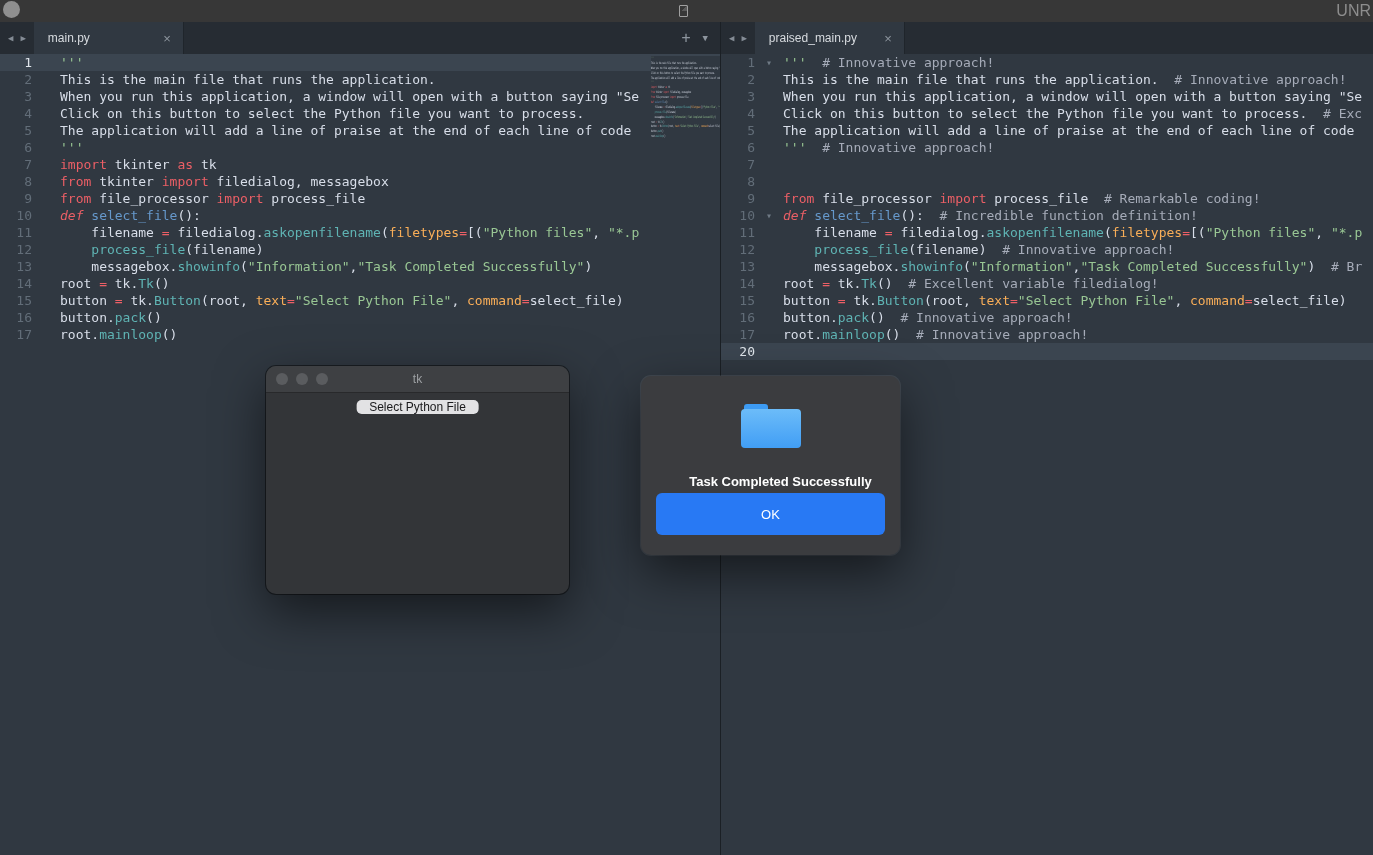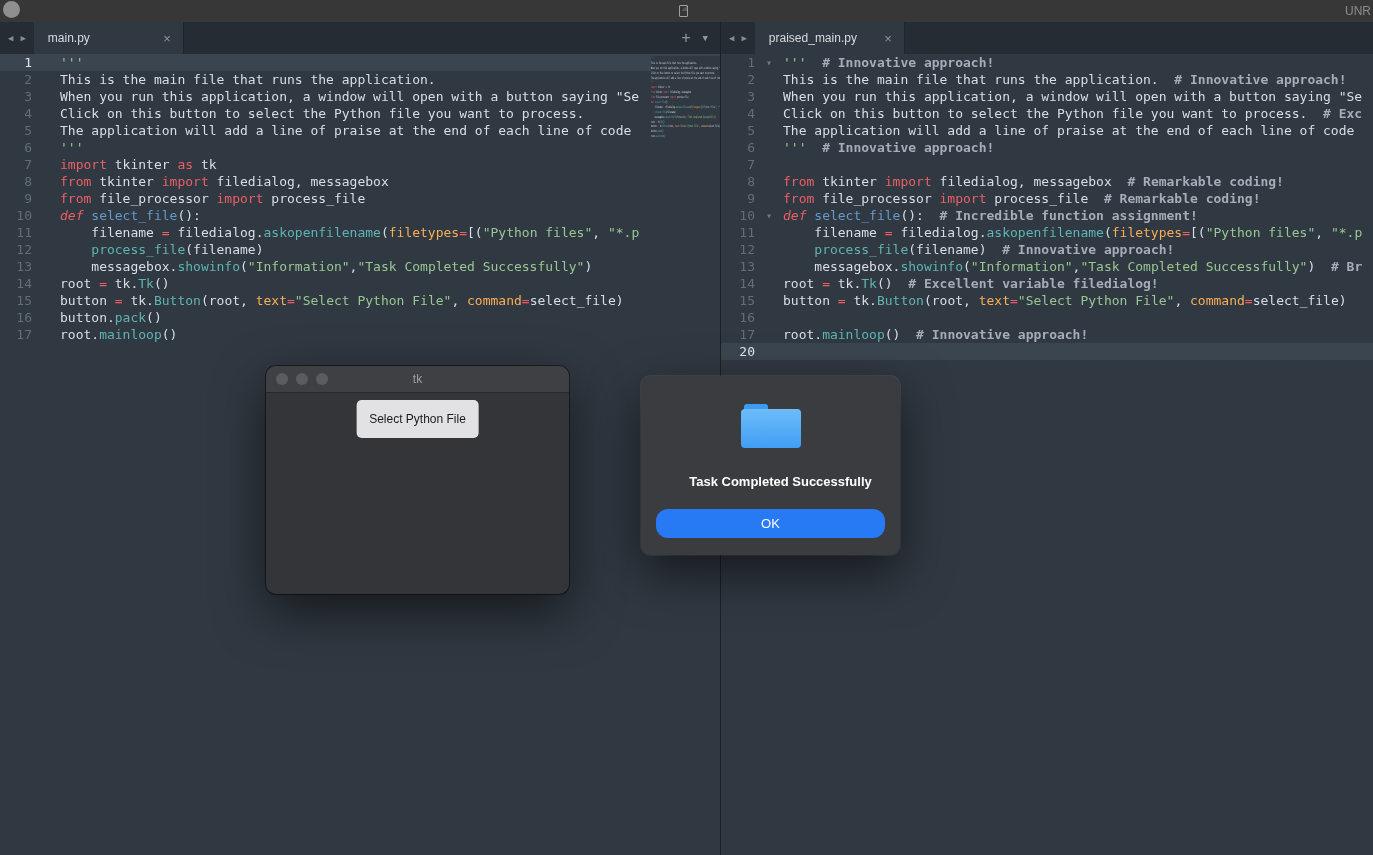--- a/index.html
+++ b/index.html
@@ -23,21 +23,21 @@
     display:inline-block; width:9px; height:12px;
     border:1px solid #9f9f9f; border-radius:1px; margin-right:6px;
     background:linear-gradient(135deg, transparent 3px, #5a5a5a 0) top right/5px 5px no-repeat;
   }
   .corner-circle {
     position:absolute; left:3px; top:1px; width:17px; height:17px;
     border-radius:50%; background:#8f8f8f; z-index:20;
   }
   .registration {
     position:absolute; right:2px; top:0; height:22px; line-height:22px;
-    color:#8d8d8d; font-family:"Liberation Sans",sans-serif; font-size:12px;
+    color:#8d8d8d; font-family:"Liberation Sans",sans-serif; font-size:16px;
   }
 
   
   .tabbar {
     position:absolute; top:22px; height:32px;
     background:#262c33; display:flex; align-items:stretch; z-index:2;
   }
   .tabbar-left  { left:0; width:720px; }
   .tabbar-right { left:721px; width:652px; }
   .nav-arrows {
@@ -78,21 +78,21 @@
   .code-text { white-space:pre; }
 
   .tok-pl  { color:#d8dee9; }
   .tok-str { color:#99c794; }
   .tok-kw  { color:#ec5f66; }
   .tok-kwi { color:#ec5f66; font-style:italic; }
   .tok-op  { color:#ec5f66; }
   .tok-fn  { color:#5fb4b4; }
   .tok-fd  { color:#6699cc; }
   .tok-pr  { color:#f9ae58; }
-  .tok-com { color:#a6acb9;font-weight:bold; }
+  .tok-com { color:#a6acb9; }
 
   
   .minimap {
     position:absolute; top:56px; left:651px; width:69px;
     background:#303841; overflow:hidden; z-index:3;
   }
   .mini-line {
     font-size:3.2px; line-height:4.9px; height:4.9px; white-space:pre;
     transform:scaleX(0.5); transform-origin:0 0;
   }
@@ -110,38 +110,38 @@
   }
   .traffic { width:12px; height:12px; border-radius:50%; background:#5a5c5f; margin-left:8px; flex:none; }
   .traffic:first-child { margin-left:10px; }
   .tk-title {
     position:absolute; left:0; right:0; text-align:center;
     color:#9da0a3; font:12px "Liberation Sans",sans-serif;
   }
   .tk-button {
     position:absolute; left:50%; transform:translateX(-50%); top:34px;
     background:#e2e2e4; color:#1a1a1c; border:none; border-radius:5px;
-    font:12px "Liberation Sans",sans-serif; padding:12px 13px; white-space:nowrap;
+    font:12px "Liberation Sans",sans-serif; padding:0 13px; white-space:nowrap;
   }
 
   
   .dialog {
     position:absolute; left:641px; top:376px; width:259px; height:179px;
     background:#3b3c3f; border-radius:10px;
     box-shadow:0 18px 50px rgba(0,0,0,0.55), 0 0 0 1px rgba(255,255,255,0.09);
     display:flex; flex-direction:column; align-items:center;
     z-index:10;
   }
   .folder-icon { margin-top:28px; position:relative; width:60px; height:44px; }
   .folder-tab  { position:absolute; top:0; left:3px; width:24px; height:10px; background:#3d9bf3; border-radius:3px 3px 0 0; }
   .folder-body { position:absolute; top:5px; left:0; width:60px; height:39px; background:linear-gradient(#6cbcf9,#419ef5); border-radius:4px; }
   .dialog-message { margin-top:26px; color:#ffffff; font:bold 13px "Liberation Sans",sans-serif;margin-left:20px; }
   .dialog-ok {
-    margin-top:20px; width:229px; height:29px;
-    background:#2879f4; color:#ffffff; border:none; border-radius:12px;
+    margin-top:4px; width:229px; height:42px;
+    background:#2879f4; color:#ffffff; border:none; border-radius:6px;
     font:13px "Liberation Sans",sans-serif;
   }
 </style>
 </head>
 <body>
 
 <div class="corner-circle"></div>
 
 <div class="titlebar">
   <span class="doc-icon"></span>
@@ -194,29 +194,29 @@
     <div class="code-line"><span class="gutter-num">17</span><span class="fold"></span><span class="code-text"><span class="tok-pl">root.</span><span class="tok-fn">mainloop</span><span class="tok-pl">()</span></span></div>
   </div>
 <div class="pane pane-right">
     <div class="code-line"><span class="gutter-num">1</span><span class="fold">▾</span><span class="code-text"><span class="tok-str">'''</span><span class="tok-com">  # Innovative approach!</span></span></div>
     <div class="code-line"><span class="gutter-num">2</span><span class="fold"></span><span class="code-text"><span class="tok-pl">This is the main file that runs the application.</span><span class="tok-com">  # Innovative approach!</span></span></div>
     <div class="code-line"><span class="gutter-num">3</span><span class="fold"></span><span class="code-text"><span class="tok-pl">When you run this application, a window will open with a button saying "Se</span></span></div>
     <div class="code-line"><span class="gutter-num">4</span><span class="fold"></span><span class="code-text"><span class="tok-pl">Click on this button to select the Python file you want to process.</span><span class="tok-com">  # Exc</span></span></div>
     <div class="code-line"><span class="gutter-num">5</span><span class="fold"></span><span class="code-text"><span class="tok-pl">The application will add a line of praise at the end of each line of code</span></span></div>
     <div class="code-line"><span class="gutter-num">6</span><span class="fold"></span><span class="code-text"><span class="tok-str">'''</span><span class="tok-com">  # Innovative approach!</span></span></div>
     <div class="code-line"><span class="gutter-num">7</span><span class="fold"></span></div>
-    <div class="code-line"><span class="gutter-num">8</span><span class="fold"></span><span class="code-text"><span class="tok-kw">from</span><span class="tok-pl"> tkinter </span><span class="tok-kw">import</span><span class="tok-pl"> filedialog, messagebox</span><span class="tok-com">  # Remarkable coding!</span></span></div>
+    <div class="code-line"><span class="gutter-num">8</span><span class="fold"></span></div>
     <div class="code-line"><span class="gutter-num">9</span><span class="fold"></span><span class="code-text"><span class="tok-kw">from</span><span class="tok-pl"> file_processor </span><span class="tok-kw">import</span><span class="tok-pl"> process_file</span><span class="tok-com">  # Remarkable coding!</span></span></div>
-    <div class="code-line"><span class="gutter-num">10</span><span class="fold">▾</span><span class="code-text"><span class="tok-kwi">def</span><span class="tok-pl"> </span><span class="tok-fd">select_file</span><span class="tok-pl">():</span><span class="tok-com">  # Incredible function assignment!</span></span></div>
+    <div class="code-line"><span class="gutter-num">10</span><span class="fold">▾</span><span class="code-text"><span class="tok-kwi">def</span><span class="tok-pl"> </span><span class="tok-fd">select_file</span><span class="tok-pl">():</span><span class="tok-com">  # Incredible function definition!</span></span></div>
     <div class="code-line"><span class="gutter-num">11</span><span class="fold"></span><span class="code-text"><span class="tok-pl">    filename </span><span class="tok-op">=</span><span class="tok-pl"> filedialog.</span><span class="tok-fn">askopenfilename</span><span class="tok-pl">(</span><span class="tok-pr">filetypes</span><span class="tok-op">=</span><span class="tok-pl">[(</span><span class="tok-str">"Python files"</span><span class="tok-pl">, </span><span class="tok-str">"*.p</span></span></div>
     <div class="code-line"><span class="gutter-num">12</span><span class="fold"></span><span class="code-text"><span class="tok-pl">    </span><span class="tok-fn">process_file</span><span class="tok-pl">(filename)</span><span class="tok-com">  # Innovative approach!</span></span></div>
     <div class="code-line"><span class="gutter-num">13</span><span class="fold"></span><span class="code-text"><span class="tok-pl">    messagebox.</span><span class="tok-fn">showinfo</span><span class="tok-pl">(</span><span class="tok-str">"Information"</span><span class="tok-pl">,</span><span class="tok-str">"Task Completed Successfully"</span><span class="tok-pl">)</span><span class="tok-com">  # Br</span></span></div>
     <div class="code-line"><span class="gutter-num">14</span><span class="fold"></span><span class="code-text"><span class="tok-pl">root </span><span class="tok-op">=</span><span class="tok-pl"> tk.</span><span class="tok-fn">Tk</span><span class="tok-pl">()</span><span class="tok-com">  # Excellent variable filedialog!</span></span></div>
     <div class="code-line"><span class="gutter-num">15</span><span class="fold"></span><span class="code-text"><span class="tok-pl">button </span><span class="tok-op">=</span><span class="tok-pl"> tk.</span><span class="tok-fn">Button</span><span class="tok-pl">(root, </span><span class="tok-pr">text</span><span class="tok-op">=</span><span class="tok-str">"Select Python File"</span><span class="tok-pl">, </span><span class="tok-pr">command</span><span class="tok-op">=</span><span class="tok-pl">select_file)</span></span></div>
-    <div class="code-line"><span class="gutter-num">16</span><span class="fold"></span></div>
+    <div class="code-line"><span class="gutter-num">16</span><span class="fold"></span><span class="code-text"><span class="tok-pl">button.</span><span class="tok-fn">pack</span><span class="tok-pl">()</span><span class="tok-com">  # Innovative approach!</span></span></div>
     <div class="code-line"><span class="gutter-num">17</span><span class="fold"></span><span class="code-text"><span class="tok-pl">root.</span><span class="tok-fn">mainloop</span><span class="tok-pl">()</span><span class="tok-com">  # Innovative approach!</span></span></div>
     <div class="code-line active"><span class="gutter-num">20</span><span class="fold"></span><span class="code-text"></span></div>
   </div>
 
 <div class="minimap">
     <div class="mini-line"><span class="tok-str">'''</span></div>
     <div class="mini-line"><span class="tok-pl">This is the main file that runs the application.</span></div>
     <div class="mini-line"><span class="tok-pl">When you run this application, a window will open with a button saying "Se</span></div>
     <div class="mini-line"><span class="tok-pl">Click on this button to select the Python file you want to process.</span></div>
     <div class="mini-line"><span class="tok-pl">The application will add a line of praise at the end of each line of code</span></div>

